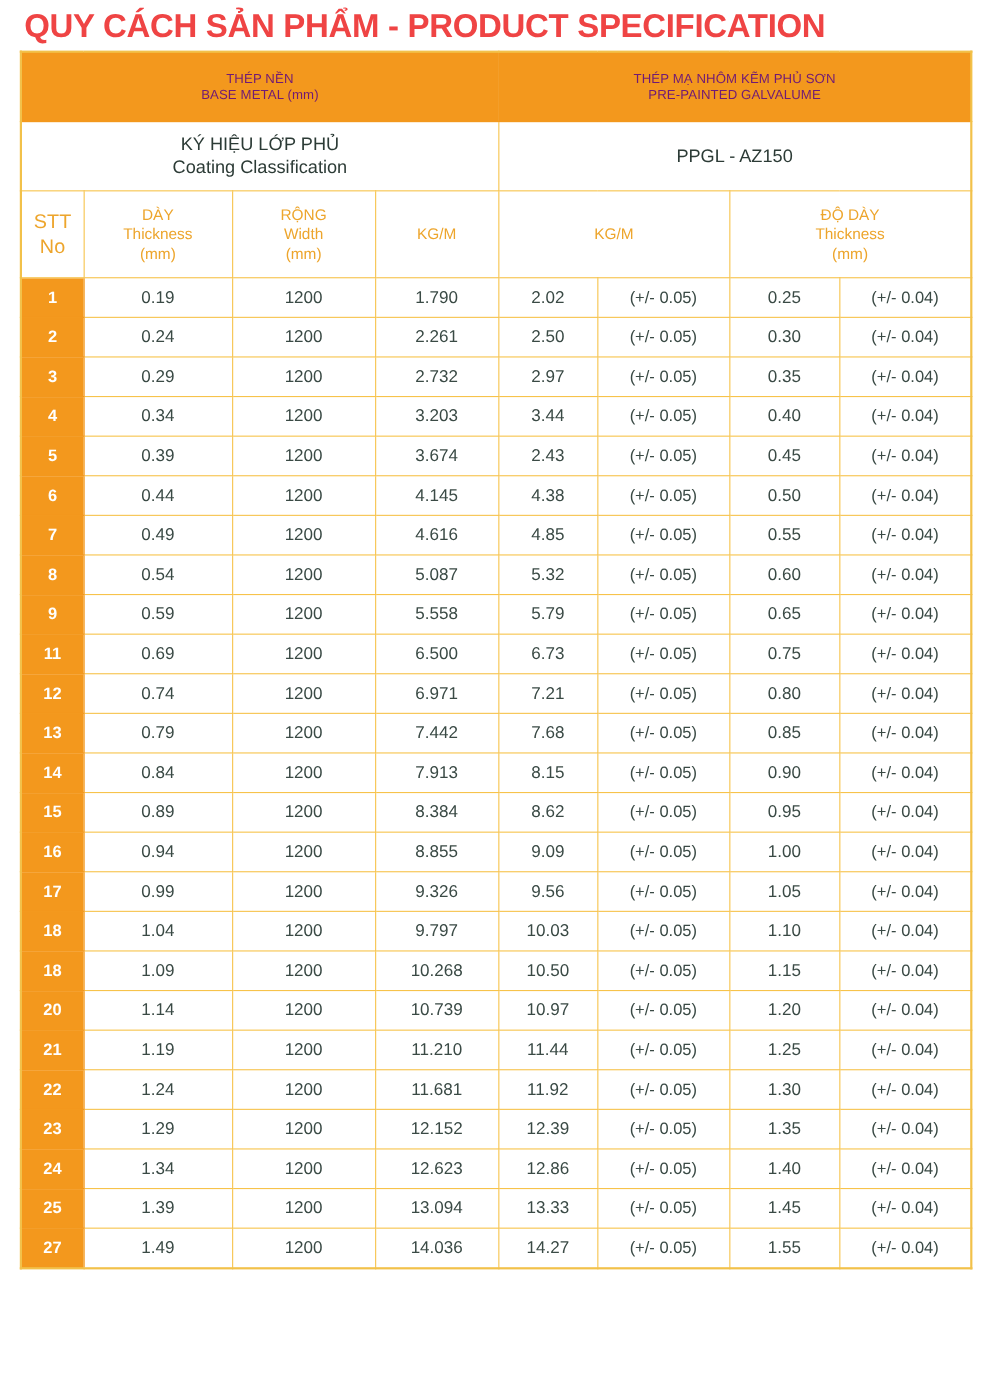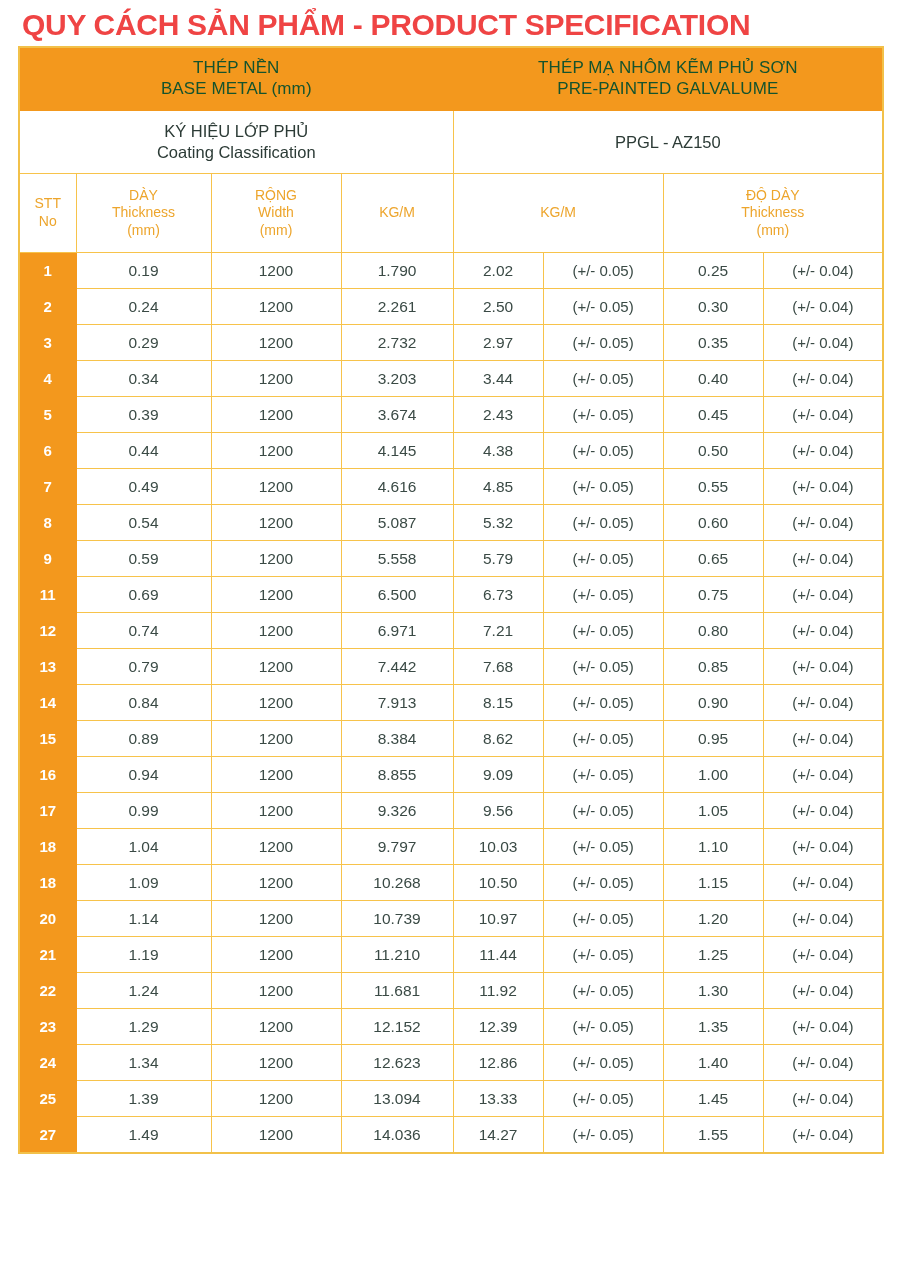--- a/index.html
+++ b/index.html
@@ -43,22 +43,22 @@
     border: 1px solid #f7c34b;
     padding: 0;
     text-align: center;
     vertical-align: middle;
     font-weight: normal;
   }
 
   
   .banner {
     background: #f3981d;
-    color: #14532d;
-    font-size: 17px;
+    color: #701a75;
+    font-size: 12px;
     font-weight: bold;
     line-height: 1.22;
     height: 62px;
     letter-spacing: 0.1px;
     border-color: #f3981d !important;
   }
   .banner .l2 { display: block; }
 
   
   .subhead {
@@ -77,21 +77,21 @@
     font-size: 14px;
     line-height: 1.26;
     height: 78px;
   }
   .collabel .vi { display: block; }
   .collabel .en { display: block; }
   .collabel .un { display: block; }
 
   .collabel.stt {
     background: #ffffff;
-    font-size: 14px;
+    font-size: 18px;
   }
 
   
   .datarow td {
     height: 35px;
     font-size: 15.5px;
     color: #3a4a45;
     border-top: 1px solid #faebc8;
     border-bottom: 1px solid #faebc8;
     border-left: 1px solid #f7c34b;

